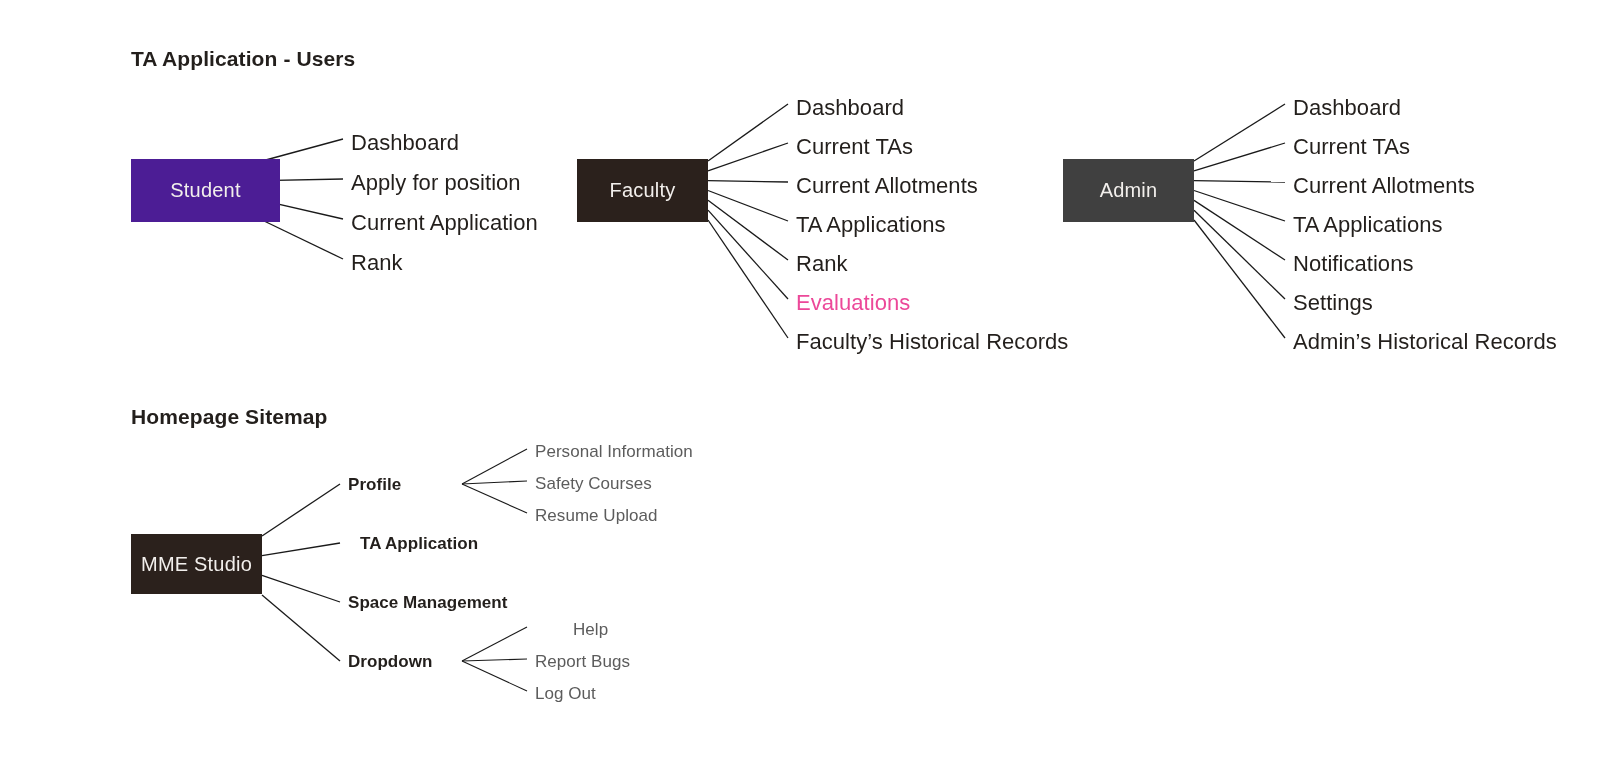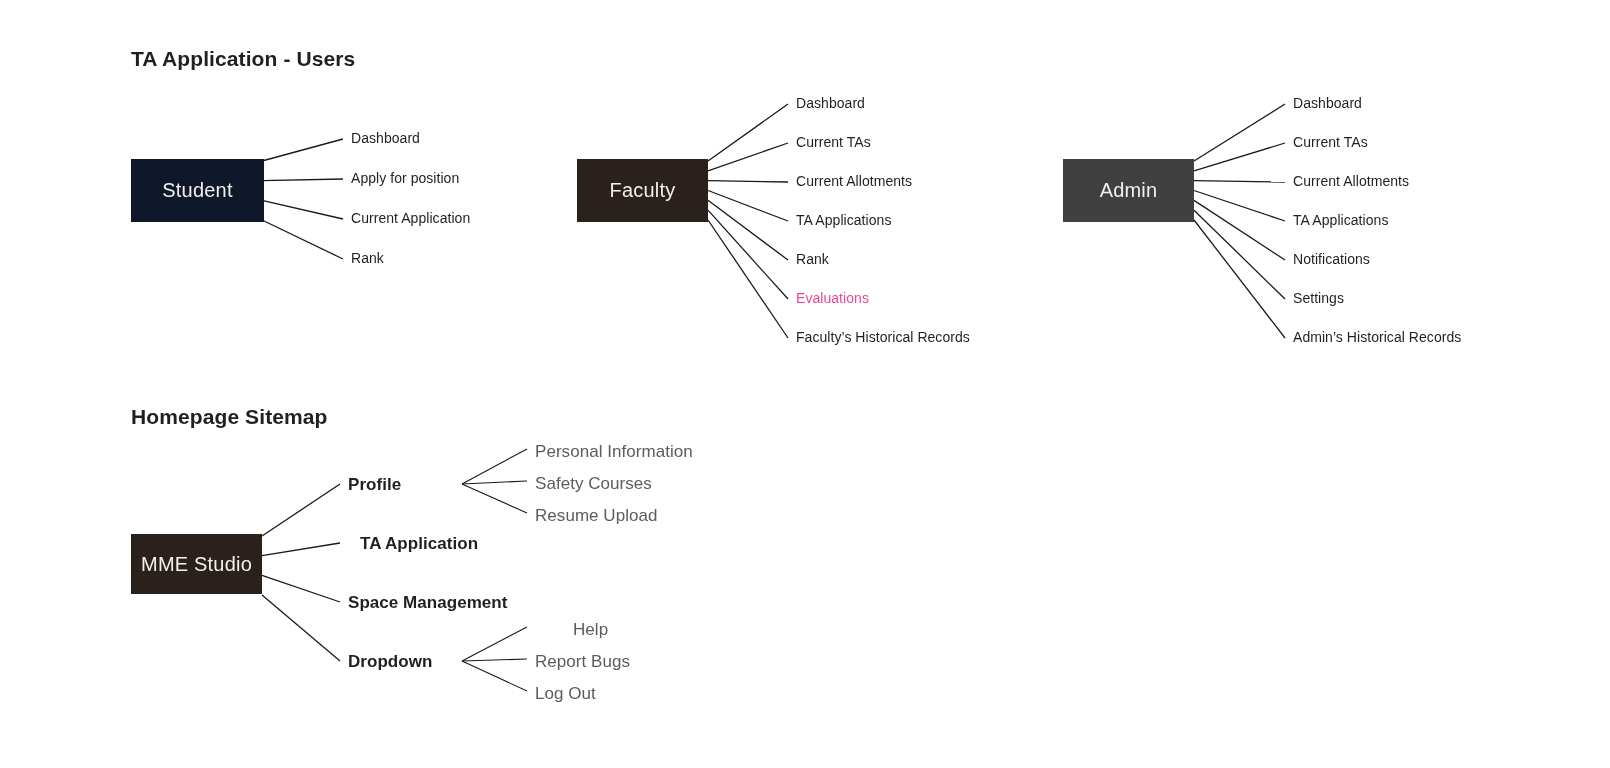--- a/index.html
+++ b/index.html
@@ -48,21 +48,21 @@
   }
   .node-box-label {
     color: #f2efec;
     font-size: 20px;
     font-weight: normal;
     letter-spacing: 0.2px;
     white-space: nowrap;
   }
   .leaf-label {
     position: absolute;
-    font-size: 14px;
+    font-size: 22px;
     color: #231f1c;
     white-space: nowrap;
     letter-spacing: 0.05px;
   }
   .branch-label {
     position: absolute;
     font-size: 17px;
     font-weight: bold;
     color: #231f1c;
     white-space: nowrap;
@@ -105,21 +105,21 @@
       <line x1="462" y1="484" x2="527" y2="513" stroke="#1a1a1a" stroke-width="1.1"></line>
       <line x1="262" y1="555.6666666666666" x2="340" y2="543" stroke="#1a1a1a" stroke-width="1.3"></line>
       <line x1="262" y1="575.3333333333334" x2="340" y2="602" stroke="#1a1a1a" stroke-width="1.3"></line>
       <line x1="262" y1="595" x2="340" y2="661" stroke="#1a1a1a" stroke-width="1.3"></line>
       <line x1="462" y1="661" x2="527" y2="627" stroke="#1a1a1a" stroke-width="1.1"></line>
       <line x1="462" y1="661" x2="527" y2="659" stroke="#1a1a1a" stroke-width="1.1"></line>
       <line x1="462" y1="661" x2="527" y2="691" stroke="#1a1a1a" stroke-width="1.1"></line>
     </svg>
   <div id="nodes-layer">
       <div class="section-title" style="left: 131px; top: 47px;">TA Application - Users</div>
-      <div class="node-box" style="left: 131px; top: 159px; width: 133px; height: 63px; background: #0f172a;">
+      <div class="node-box" style="left: 131px; top: 159px; width: 149px; height: 63px; background: #4c1d95;">
         <span class="node-box-label" style="color: rgb(242, 239, 236);">Student</span>
       </div>
       <div class="leaf-label" style="left: 351px; top: 130px; color: rgb(35, 31, 28);">Dashboard</div>
       <div class="leaf-label" style="left: 351px; top: 170px; color: rgb(35, 31, 28);">Apply for position</div>
       <div class="leaf-label" style="left: 351px; top: 210px; color: rgb(35, 31, 28);">Current Application</div>
       <div class="leaf-label" style="left: 351px; top: 250px; color: rgb(35, 31, 28);">Rank</div>
       <div class="node-box" style="left: 577px; top: 159px; width: 131px; height: 63px; background: rgb(43, 33, 28); justify-content: center;">
         <span class="node-box-label" style="color: rgb(242, 239, 236);">Faculty</span>
       </div>
       <div class="leaf-label" style="left: 796px; top: 95px; color: rgb(35, 31, 28);">Dashboard</div>

